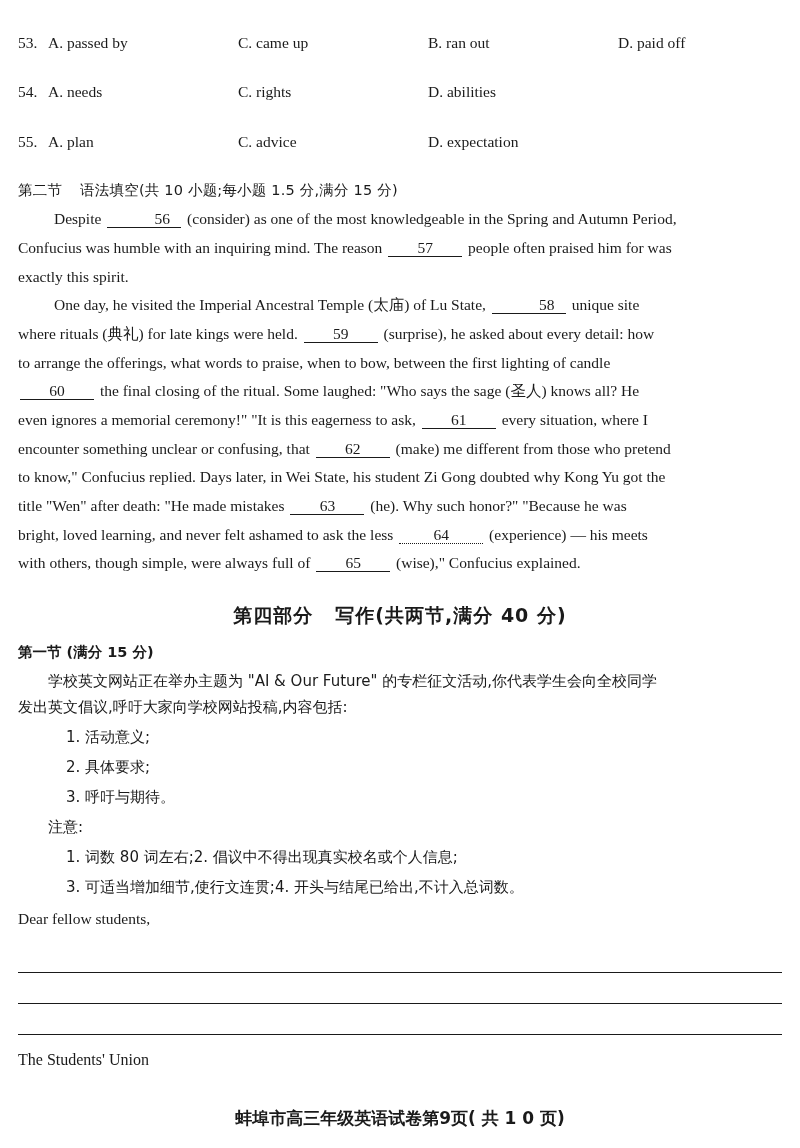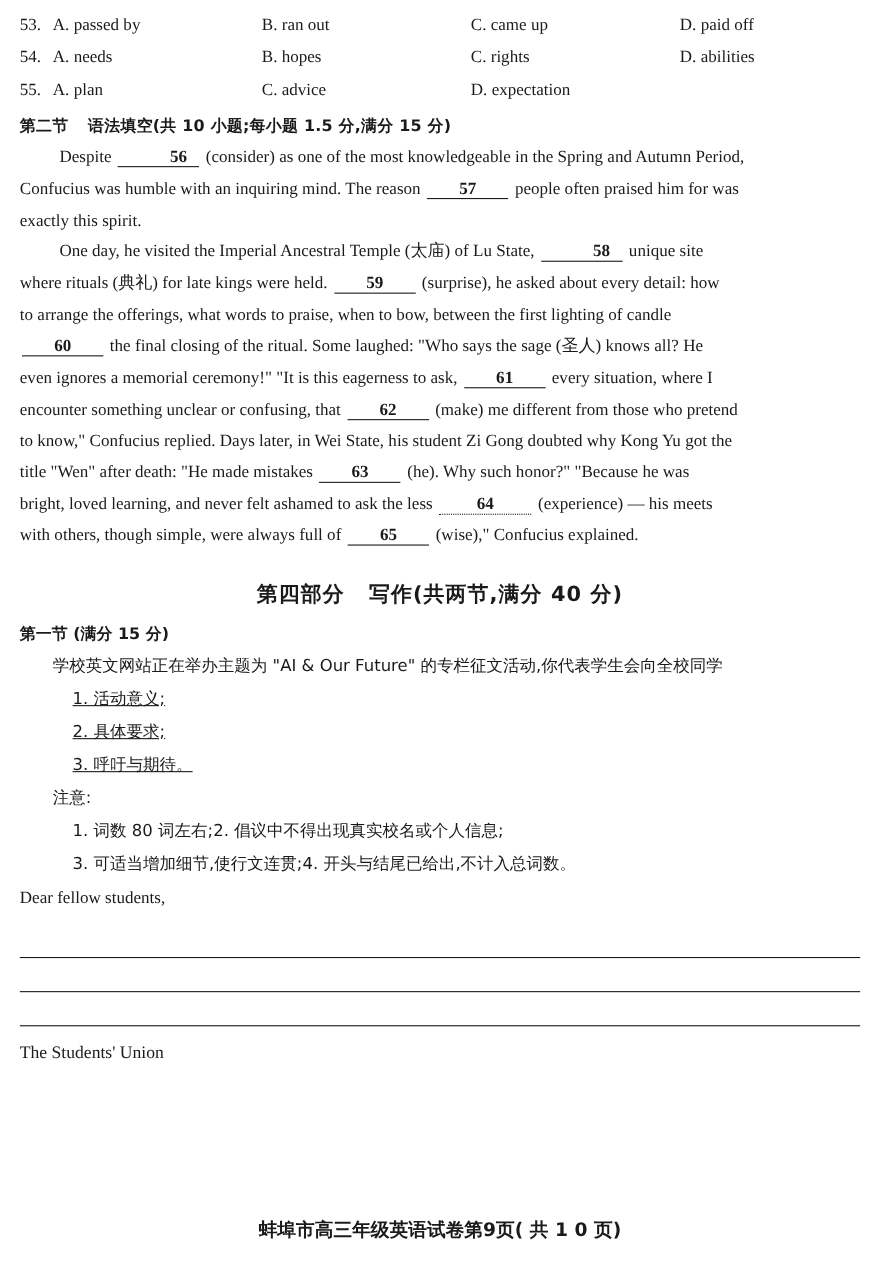--- a/index.html
+++ b/index.html
@@ -35,33 +35,34 @@
     align-items: baseline;
     font-size: 15.5px;
     line-height: 1.45;
     margin-bottom: 7px;
     font-family: "Liberation Serif", serif;
   }
   .mc-num {
     width: 30px;
     flex: 0 0 30px;
     text-align: left;
+    margin-top: 20px;
   }
   .mc-opt {
     flex: 0 0 190px;
     width: 190px;
   }
   .mc-opt.last { flex: 0 0 auto; }
 
   
   .sec-head {
     font-family: "DejaVu Sans", sans-serif;
-    font-weight: bold;
+    font-weight: normal;
     font-size: 14.5px;
-    margin-top: 12px;
+    margin-top: 28px;
     margin-bottom: 6px;
     letter-spacing: 0.2px;
   }
   .sec-head .label { margin-right: 18px; }
 
   .instr {
     font-size: 15px;
     margin-left: 36px;
     margin-bottom: 6px;
     font-family: "DejaVu Sans", sans-serif;
@@ -80,21 +81,20 @@
     text-indent: 36px;
   }
   .passage p.cont { text-indent: 0; }
   .blank {
     display: inline-block;
     min-width: 74px;
     text-align: center;
     border-bottom: 1px solid #1a1a1a;
     line-height: 1.1;
     margin: 0 2px;
-    font-weight: bold;
   }
   .blank.wide { min-width: 84px; }
   .blank.dotted { border-bottom: 1px dotted #1a1a1a; }
 
   
   .part-title {
     text-align: center;
     font-family: "DejaVu Sans", sans-serif;
     font-weight: bold;
     font-size: 19px;
@@ -115,21 +115,20 @@
     font-size: 15px;
     line-height: 1.75;
     text-align: justify;
   }
   .w-body p { margin: 0; }
   .w-indent { text-indent: 30px; }
   .w-list {
     margin: 2px 0 0 0;
     padding: 0;
     list-style: none;
-    text-decoration: underline;
   }
   .w-list li {
     font-family: "DejaVu Sans", sans-serif;
     font-size: 15px;
     line-height: 2.0;
     padding-left: 48px;
   }
   .notes-label {
     font-family: "DejaVu Sans", sans-serif;
     font-size: 15px;
@@ -174,28 +173,27 @@
 </style>
 </head>
 <body>
 
 <div class="page">
   <div class="inner">
 
     <div class="mc-row">
       <span class="mc-num">53.</span>
       <span class="mc-opt">A. passed by</span>
+      <span class="mc-opt">C. came up</span>
       <span class="mc-opt">B. ran out</span>
-      <span class="mc-opt">C. came up</span>
       <span class="mc-opt last">D. paid off</span>
     </div>
     <div class="mc-row">
       <span class="mc-num">54.</span>
       <span class="mc-opt">A. needs</span>
-      <span class="mc-opt">B. hopes</span>
       <span class="mc-opt">C. rights</span>
       <span class="mc-opt last">D. abilities</span>
     </div>
     <div class="mc-row">
       <span class="mc-num">55.</span>
       <span class="mc-opt">A. plan</span>
       <span class="mc-opt">C. advice</span>
       <span class="mc-opt last">D. expectation</span>
     </div>
 
@@ -265,20 +263,21 @@
       </p>
     </div>
 
     <div class="part-title">
       <span>第四部分</span><span class="gap"></span><span>写作(共两节,满分 40 分)</span>
     </div>
 
     <div class="w-head">第一节 (满分 15 分)</div>
     <div class="w-body">
       <p class="w-indent">学校英文网站正在举办主题为 "AI &amp; Our Future" 的专栏征文活动,你代表学生会向全校同学</p>
+      <p>发出英文倡议,呼吁大家向学校网站投稿,内容包括:</p>
     </div>
     <ul class="w-list">
       <li>1. 活动意义;</li>
       <li>2. 具体要求;</li>
       <li>3. 呼吁与期待。</li>
     </ul>
     <div class="notes-label">注意:</div>
     <div class="note-line">1. 词数 80 词左右;2. 倡议中不得出现真实校名或个人信息;</div>
     <div class="note-line">3. 可适当增加细节,使行文连贯;4. 开头与结尾已给出,不计入总词数。</div>
 

